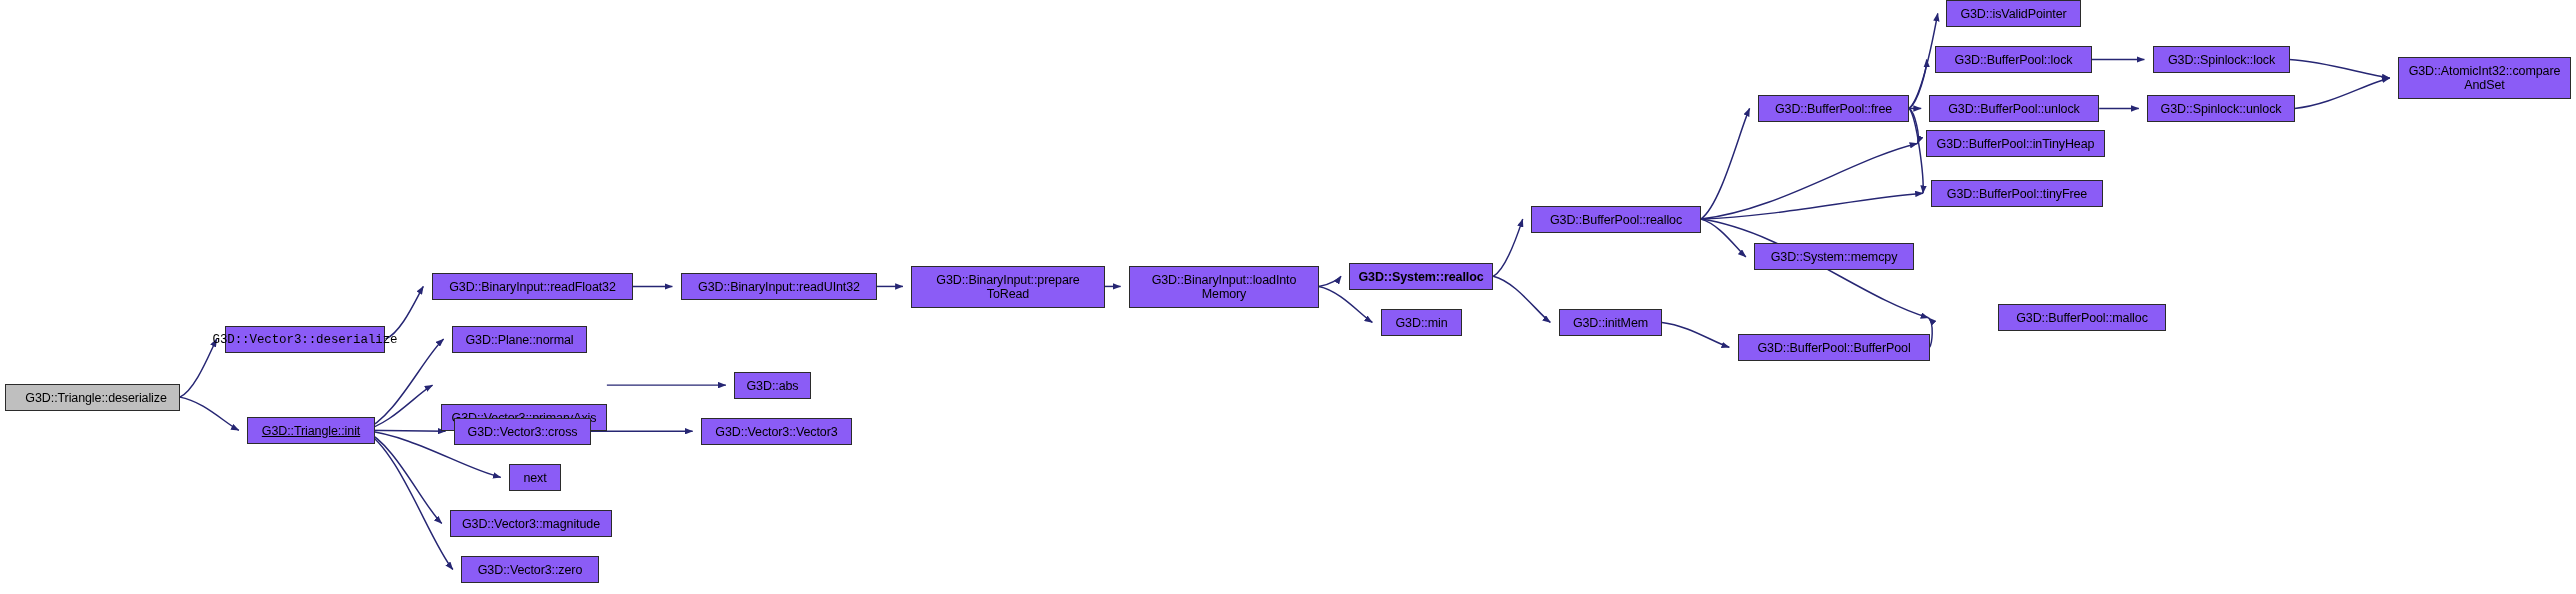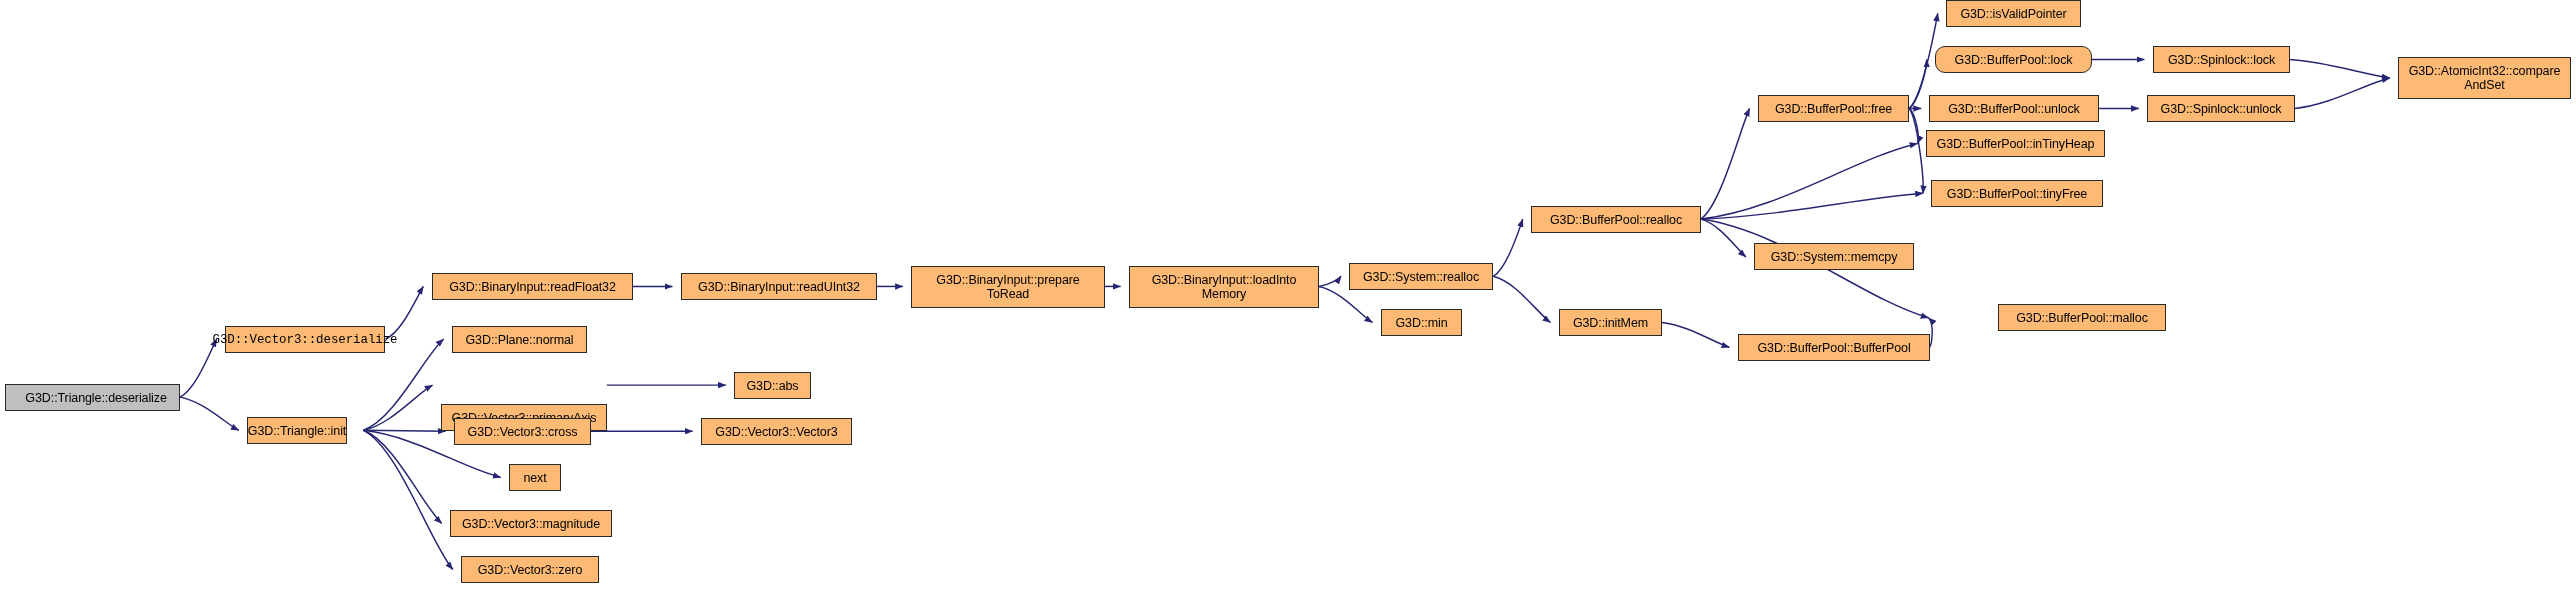--- a/index.html
+++ b/index.html
@@ -21,21 +21,21 @@
     left: 0;
     top: 0;
     width: 2576px;
     height: 595px;
     pointer-events: none;
   }
   .node {
     position: absolute;
     box-sizing: border-box;
     border: 0.9px solid #2b2b2b;
-    background: #fdba74;
+    background: #8b5cf6;
     color: #000000;
     font-size: 12.5px;
     line-height: 14px;
     display: flex;
     align-items: center;
     justify-content: center;
     text-align: center;
     white-space: pre-line;
     letter-spacing: -0.1px;
     z-index: 2;
@@ -86,46 +86,46 @@
       <path d="M2070,117.5 L2083,117.5" fill="none" stroke="#262673" stroke-width="1.6" marker-end="url(#arrowhead)"></path>
       <path d="M2070,117.5 C2076.3,122.06 2082.24,147.9 2079,155.5" fill="none" stroke="#262673" stroke-width="1.6" marker-end="url(#arrowhead)"></path>
       <path d="M2070,117.5 C2078.4,128.54 2086.32,191.10000000000002 2085,209.5" fill="none" stroke="#262673" stroke-width="1.6" marker-end="url(#arrowhead)"></path>
       <path d="M2268,64.5 L2325,64.5" fill="none" stroke="#262673" stroke-width="1.6" marker-end="url(#arrowhead)"></path>
       <path d="M2276,117.5 L2319,117.5" fill="none" stroke="#262673" stroke-width="1.6" marker-end="url(#arrowhead)"></path>
       <path d="M2482,64.5 C2523.3,66.9 2562.24,80.5 2591,84.5" fill="none" stroke="#262673" stroke-width="1.6" marker-end="url(#arrowhead)"></path>
       <path d="M2488,117.5 C2527.2,113.54 2564.16,91.1 2591,84.5" fill="none" stroke="#262673" stroke-width="1.6" marker-end="url(#arrowhead)"></path>
     </svg>
 <div class="node root" style="left: 4.6px; top: 384px; width: 175px; height: 27px; padding-left: 8px;">G3D::Triangle::deserialize</div>
     <div class="node" style="left: 225px; top: 326px; width: 160px; height: 27px; font-family: Liberation Mono, monospace;">G3D::Vector3::deserialize</div>
-    <div class="node" style="left: 247px; top: 417px; width: 100px; height: 27px;">G3D::Triangle::init</div>
+    <div class="node" style="left: 247px; top: 417px; width: 128px; height: 27px; text-decoration: underline;">G3D::Triangle::init</div>
     <div class="node" style="left: 452px; top: 326px; width: 135px; height: 27px;">G3D::Plane::normal</div>
     <div class="node" style="left: 441px; top: 372px; width: 166px; height: 27px; margin-top: 32px;">G3D::Vector3::primaryAxis</div>
     <div class="node" style="left: 454px; top: 418px; width: 137px; height: 27px;">G3D::Vector3::cross</div>
     <div class="node" style="left: 509px; top: 464px; width: 52px; height: 27px;">next</div>
     <div class="node" style="left: 450px; top: 510px; width: 162px; height: 27px;">G3D::Vector3::magnitude</div>
     <div class="node" style="left: 461px; top: 556px; width: 138px; height: 27px;">G3D::Vector3::zero</div>
     <div class="node" style="left: 432px; top: 273px; width: 201px; height: 27px;">G3D::BinaryInput::readFloat32</div>
     <div class="node" style="left: 681px; top: 273px; width: 196px; height: 27px;">G3D::BinaryInput::readUInt32</div>
     <div class="node" style="left: 734px; top: 372px; width: 77px; height: 27px;">G3D::abs</div>
     <div class="node" style="left: 701px; top: 418px; width: 151px; height: 27px;">G3D::Vector3::Vector3</div>
     <div class="node" style="left: 911px; top: 266px; width: 194px; height: 42px;">G3D::BinaryInput::prepare
 ToRead</div>
     <div class="node" style="left: 1129px; top: 266px; width: 190px; height: 42px;">G3D::BinaryInput::loadInto
 Memory</div>
-    <div class="node" style="left: 1349px; top: 263px; width: 144px; height: 27px;">G3D::System::realloc</div>
+    <div class="node" style="left: 1349px; top: 263px; width: 144px; height: 27px; font-weight: bold;">G3D::System::realloc</div>
     <div class="node" style="left: 1381px; top: 309px; width: 81px; height: 27px;">G3D::min</div>
     <div class="node" style="left: 1559px; top: 309px; width: 103px; height: 27px;">G3D::initMem</div>
     <div class="node" style="left: 1531px; top: 206px; width: 170px; height: 27px;">G3D::BufferPool::realloc</div>
     <div class="node" style="left: 1738px; top: 334px; width: 192px; height: 27px;">G3D::BufferPool::BufferPool</div>
     <div class="node" style="left: 1754px; top: 243px; width: 160px; height: 27px;">G3D::System::memcpy</div>
     <div class="node" style="left: 1758px; top: 95px; width: 151px; height: 27px;">G3D::BufferPool::free</div>
     <div class="node" style="left: 1931px; top: 180px; width: 172px; height: 27px;">G3D::BufferPool::tinyFree</div>
     <div class="node" style="left: 1926px; top: 130px; width: 179px; height: 27px;">G3D::BufferPool::inTinyHeap</div>
     <div class="node" style="left: 1998px; top: 304px; width: 168px; height: 27px;">G3D::BufferPool::malloc</div>
     <div class="node" style="left: 1929px; top: 95px; width: 170px; height: 27px;">G3D::BufferPool::unlock</div>
-    <div class="node" style="left: 1935px; top: 46px; width: 157px; height: 27px; border-radius: 10px;">G3D::BufferPool::lock</div>
+    <div class="node" style="left: 1935px; top: 46px; width: 157px; height: 27px;">G3D::BufferPool::lock</div>
     <div class="node" style="left: 1946px; top: 0px; width: 135px; height: 27px;">G3D::isValidPointer</div>
     <div class="node" style="left: 2153px; top: 46px; width: 137px; height: 27px;">G3D::Spinlock::lock</div>
     <div class="node" style="left: 2147px; top: 95px; width: 148px; height: 27px;">G3D::Spinlock::unlock</div>
     <div class="node" style="left: 2398px; top: 57px; width: 173px; height: 42px;">G3D::AtomicInt32::compare
 AndSet</div>
   </div>
 
 
 </body></html>

